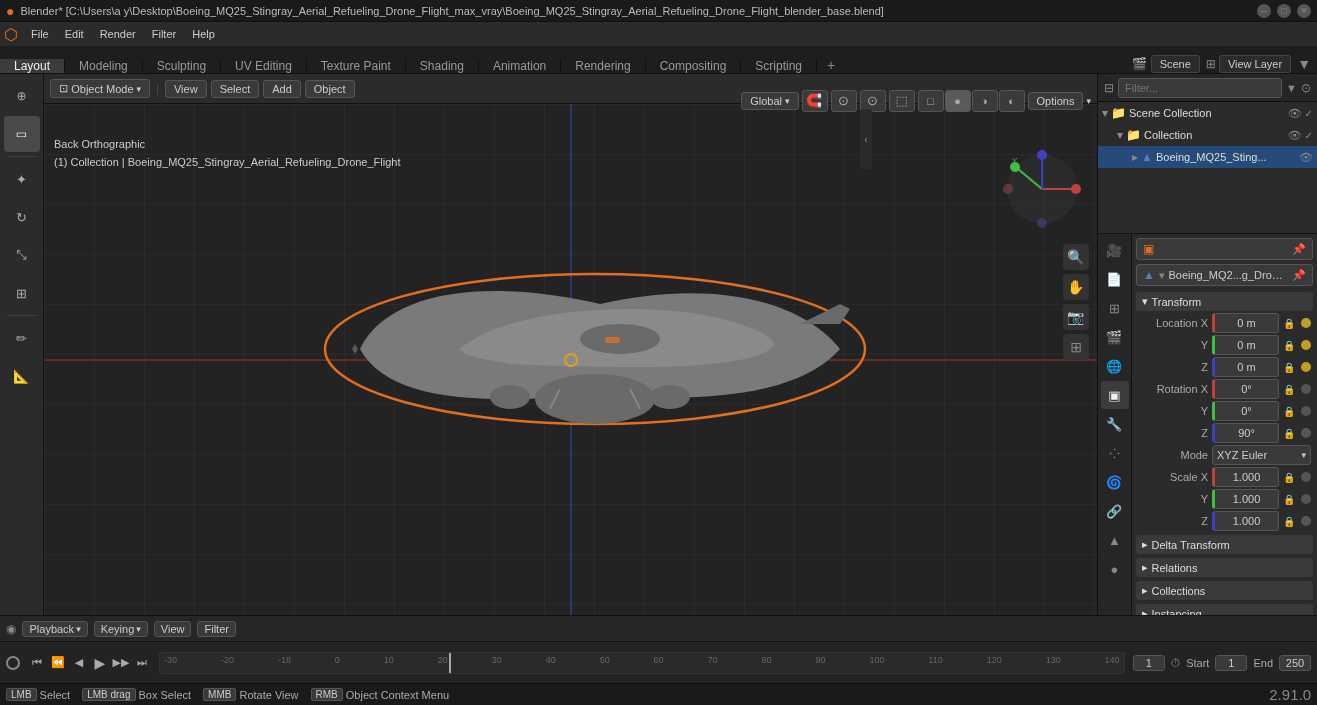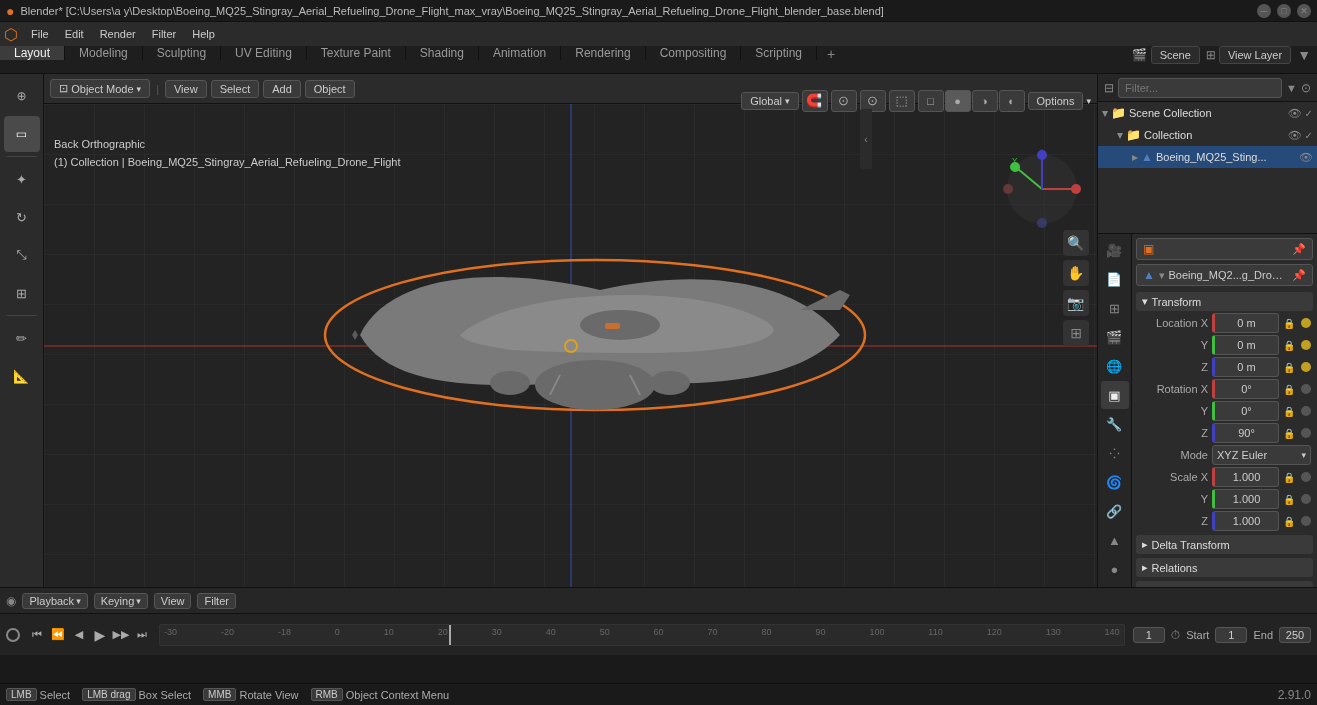--- a/index.html
+++ b/index.html
@@ -54,21 +54,21 @@
       cursor: pointer;
       color: #ccc;
       font-size: 11px;
     }
 
     
     #workspacebar {
       background: #1e1e1e;
       height: 28px;
       display: flex;
-      align-items: flex-start;
+      align-items: flex-end;
       flex-shrink: 0;
       border-bottom: 1px solid #111;
     }
     .workspace-tab {
       padding: 0 14px;
       display: flex;
       align-items: center;
       cursor: pointer;
       color: #999;
       font-size: 12px;
@@ -535,36 +535,35 @@
     
     #statusbar {
       height: 22px;
       background: #1a1a1a;
       border-top: 1px solid #111;
       display: flex;
       align-items: center;
       padding: 0 6px;
       gap: 12px;
       flex-shrink: 0;
-      margin-top: 28px;
     }
     .status-item {
       display: flex; align-items: center; gap: 3px;
       font-size: 11px; color: #aaa;
     }
     .status-key {
       background: #3a3a3a;
       border: 1px solid #555;
       border-radius: 2px;
       padding: 0 4px;
       font-size: 10px; color: #ccc;
     }
     .status-right {
       margin-left: auto;
-      font-size: 12px; color: #888;
+      font-size: 15px; color: #888;
     }
 
     
     .drone-svg { pointer-events: none; }
 
     .chevron { font-size: 9px; color: #888; }
   </style>
 </head>
 <body>
 

